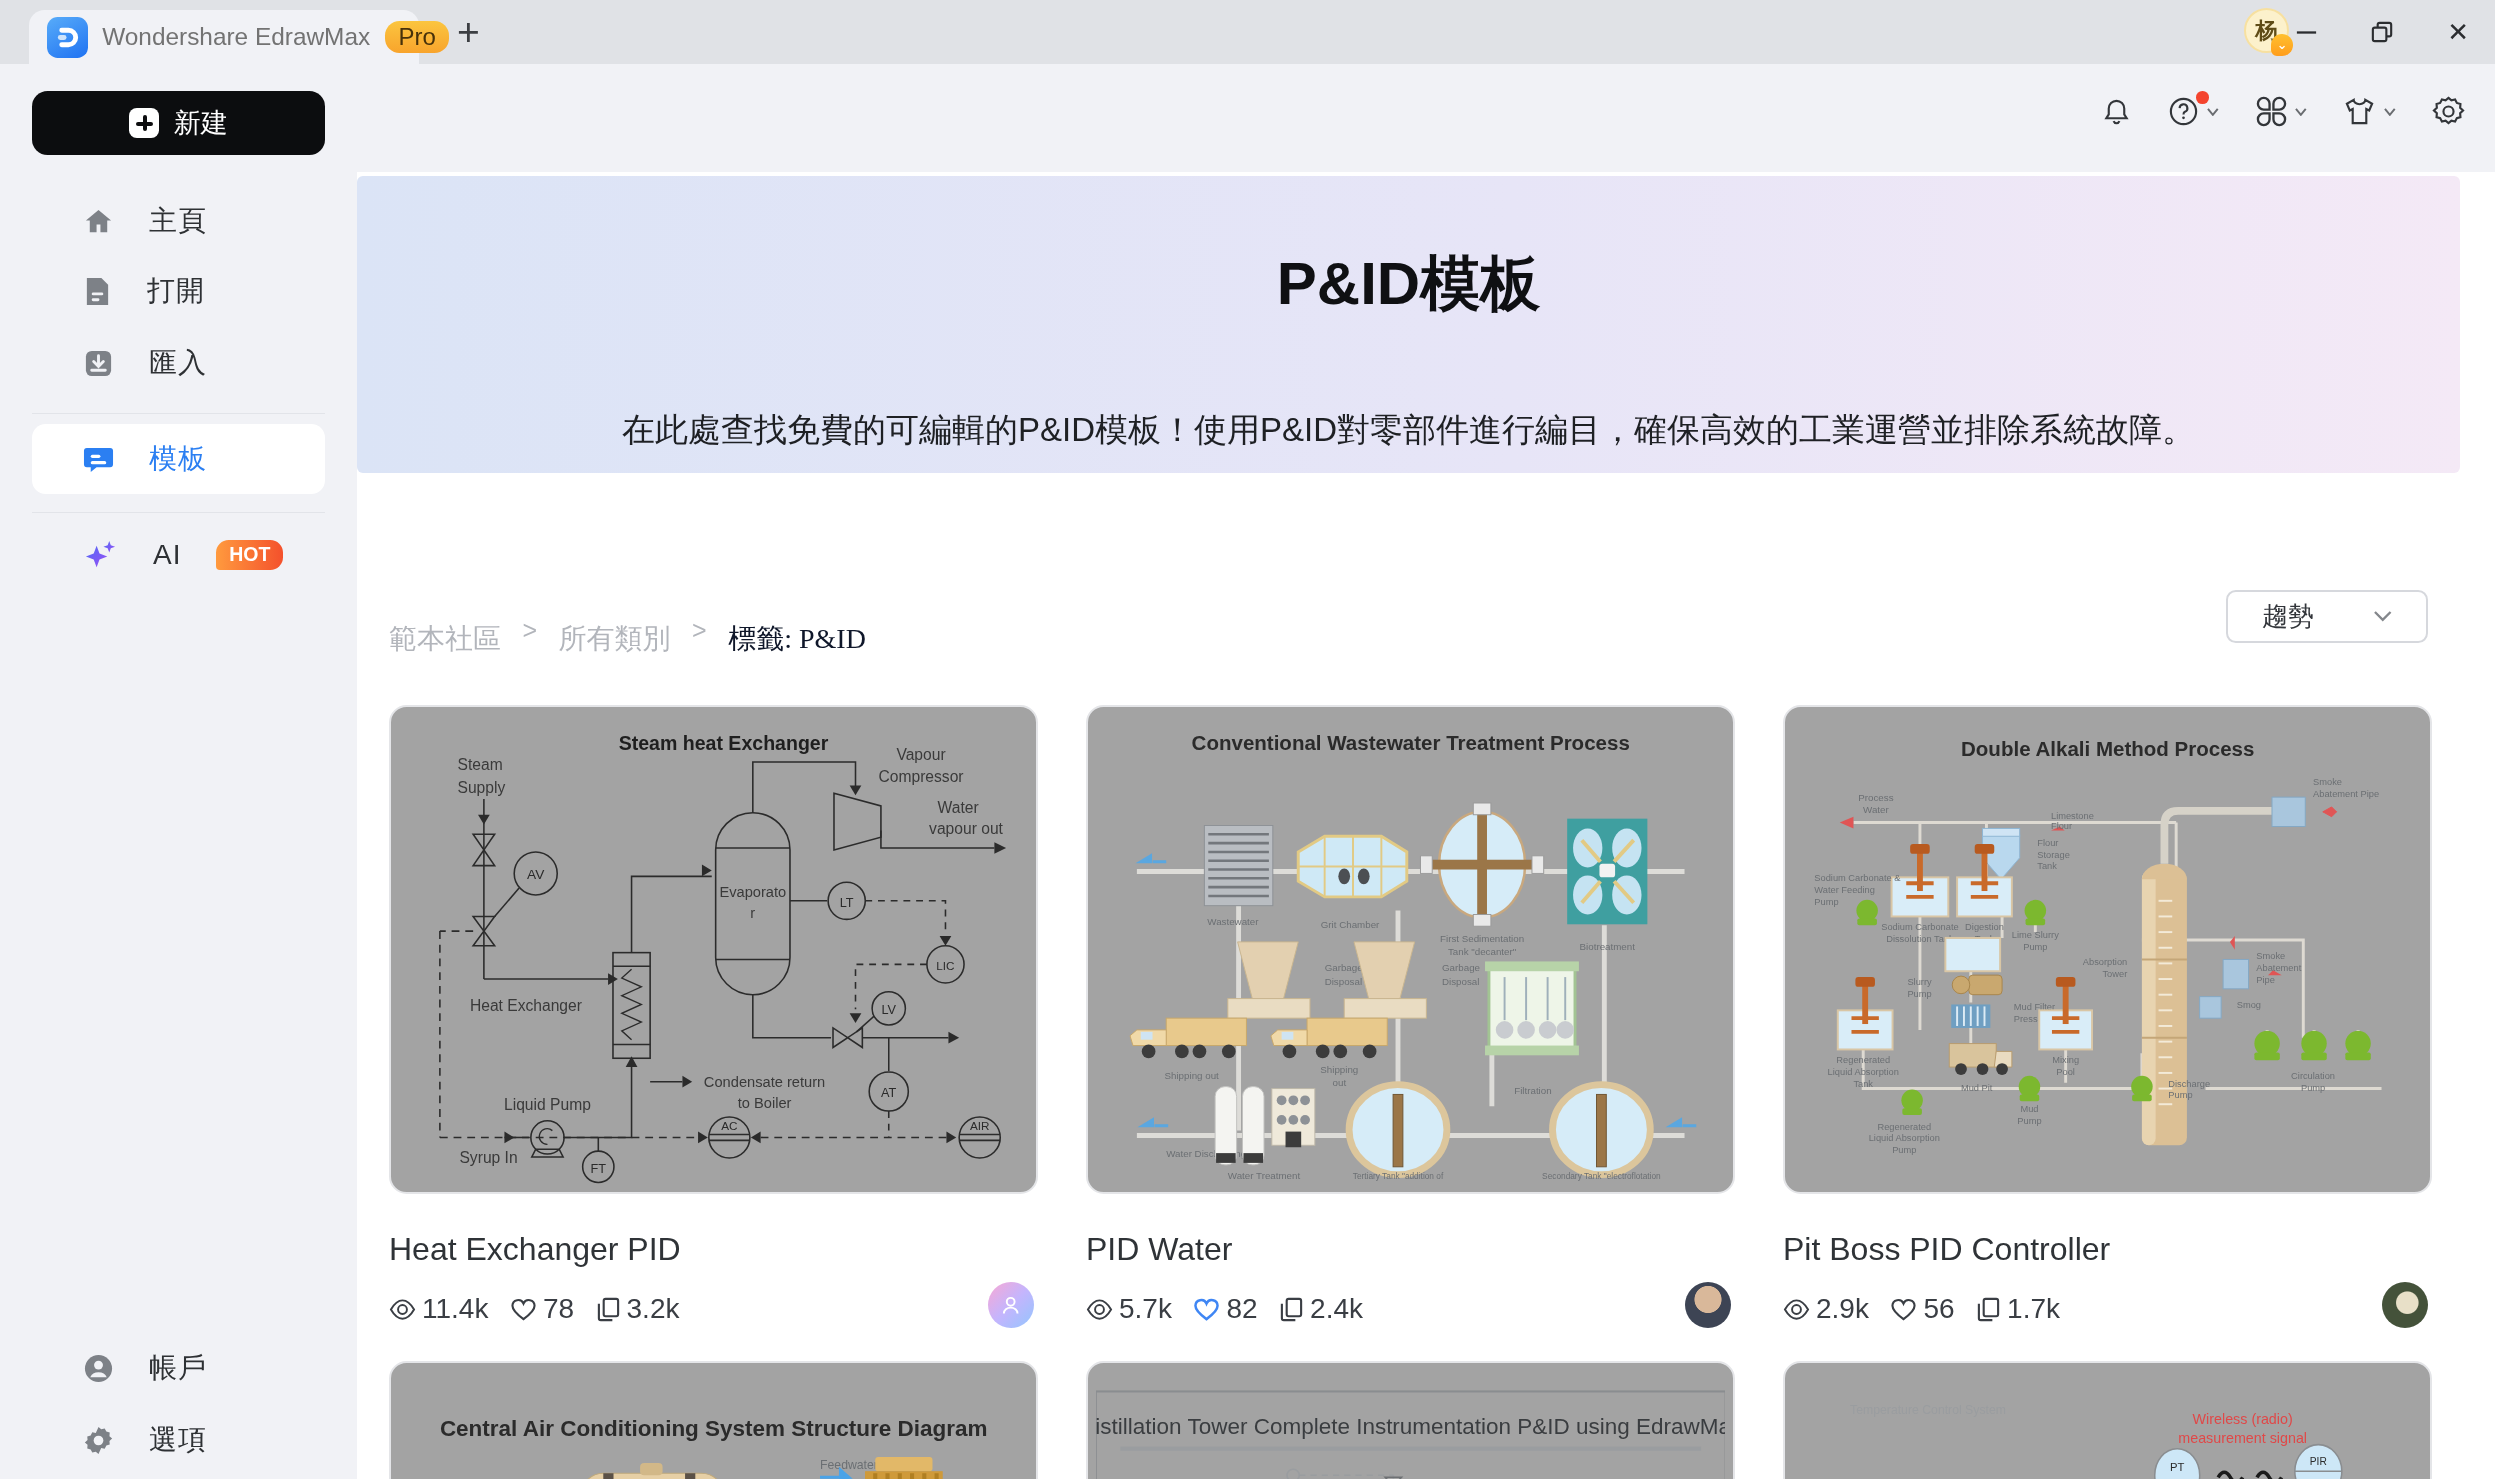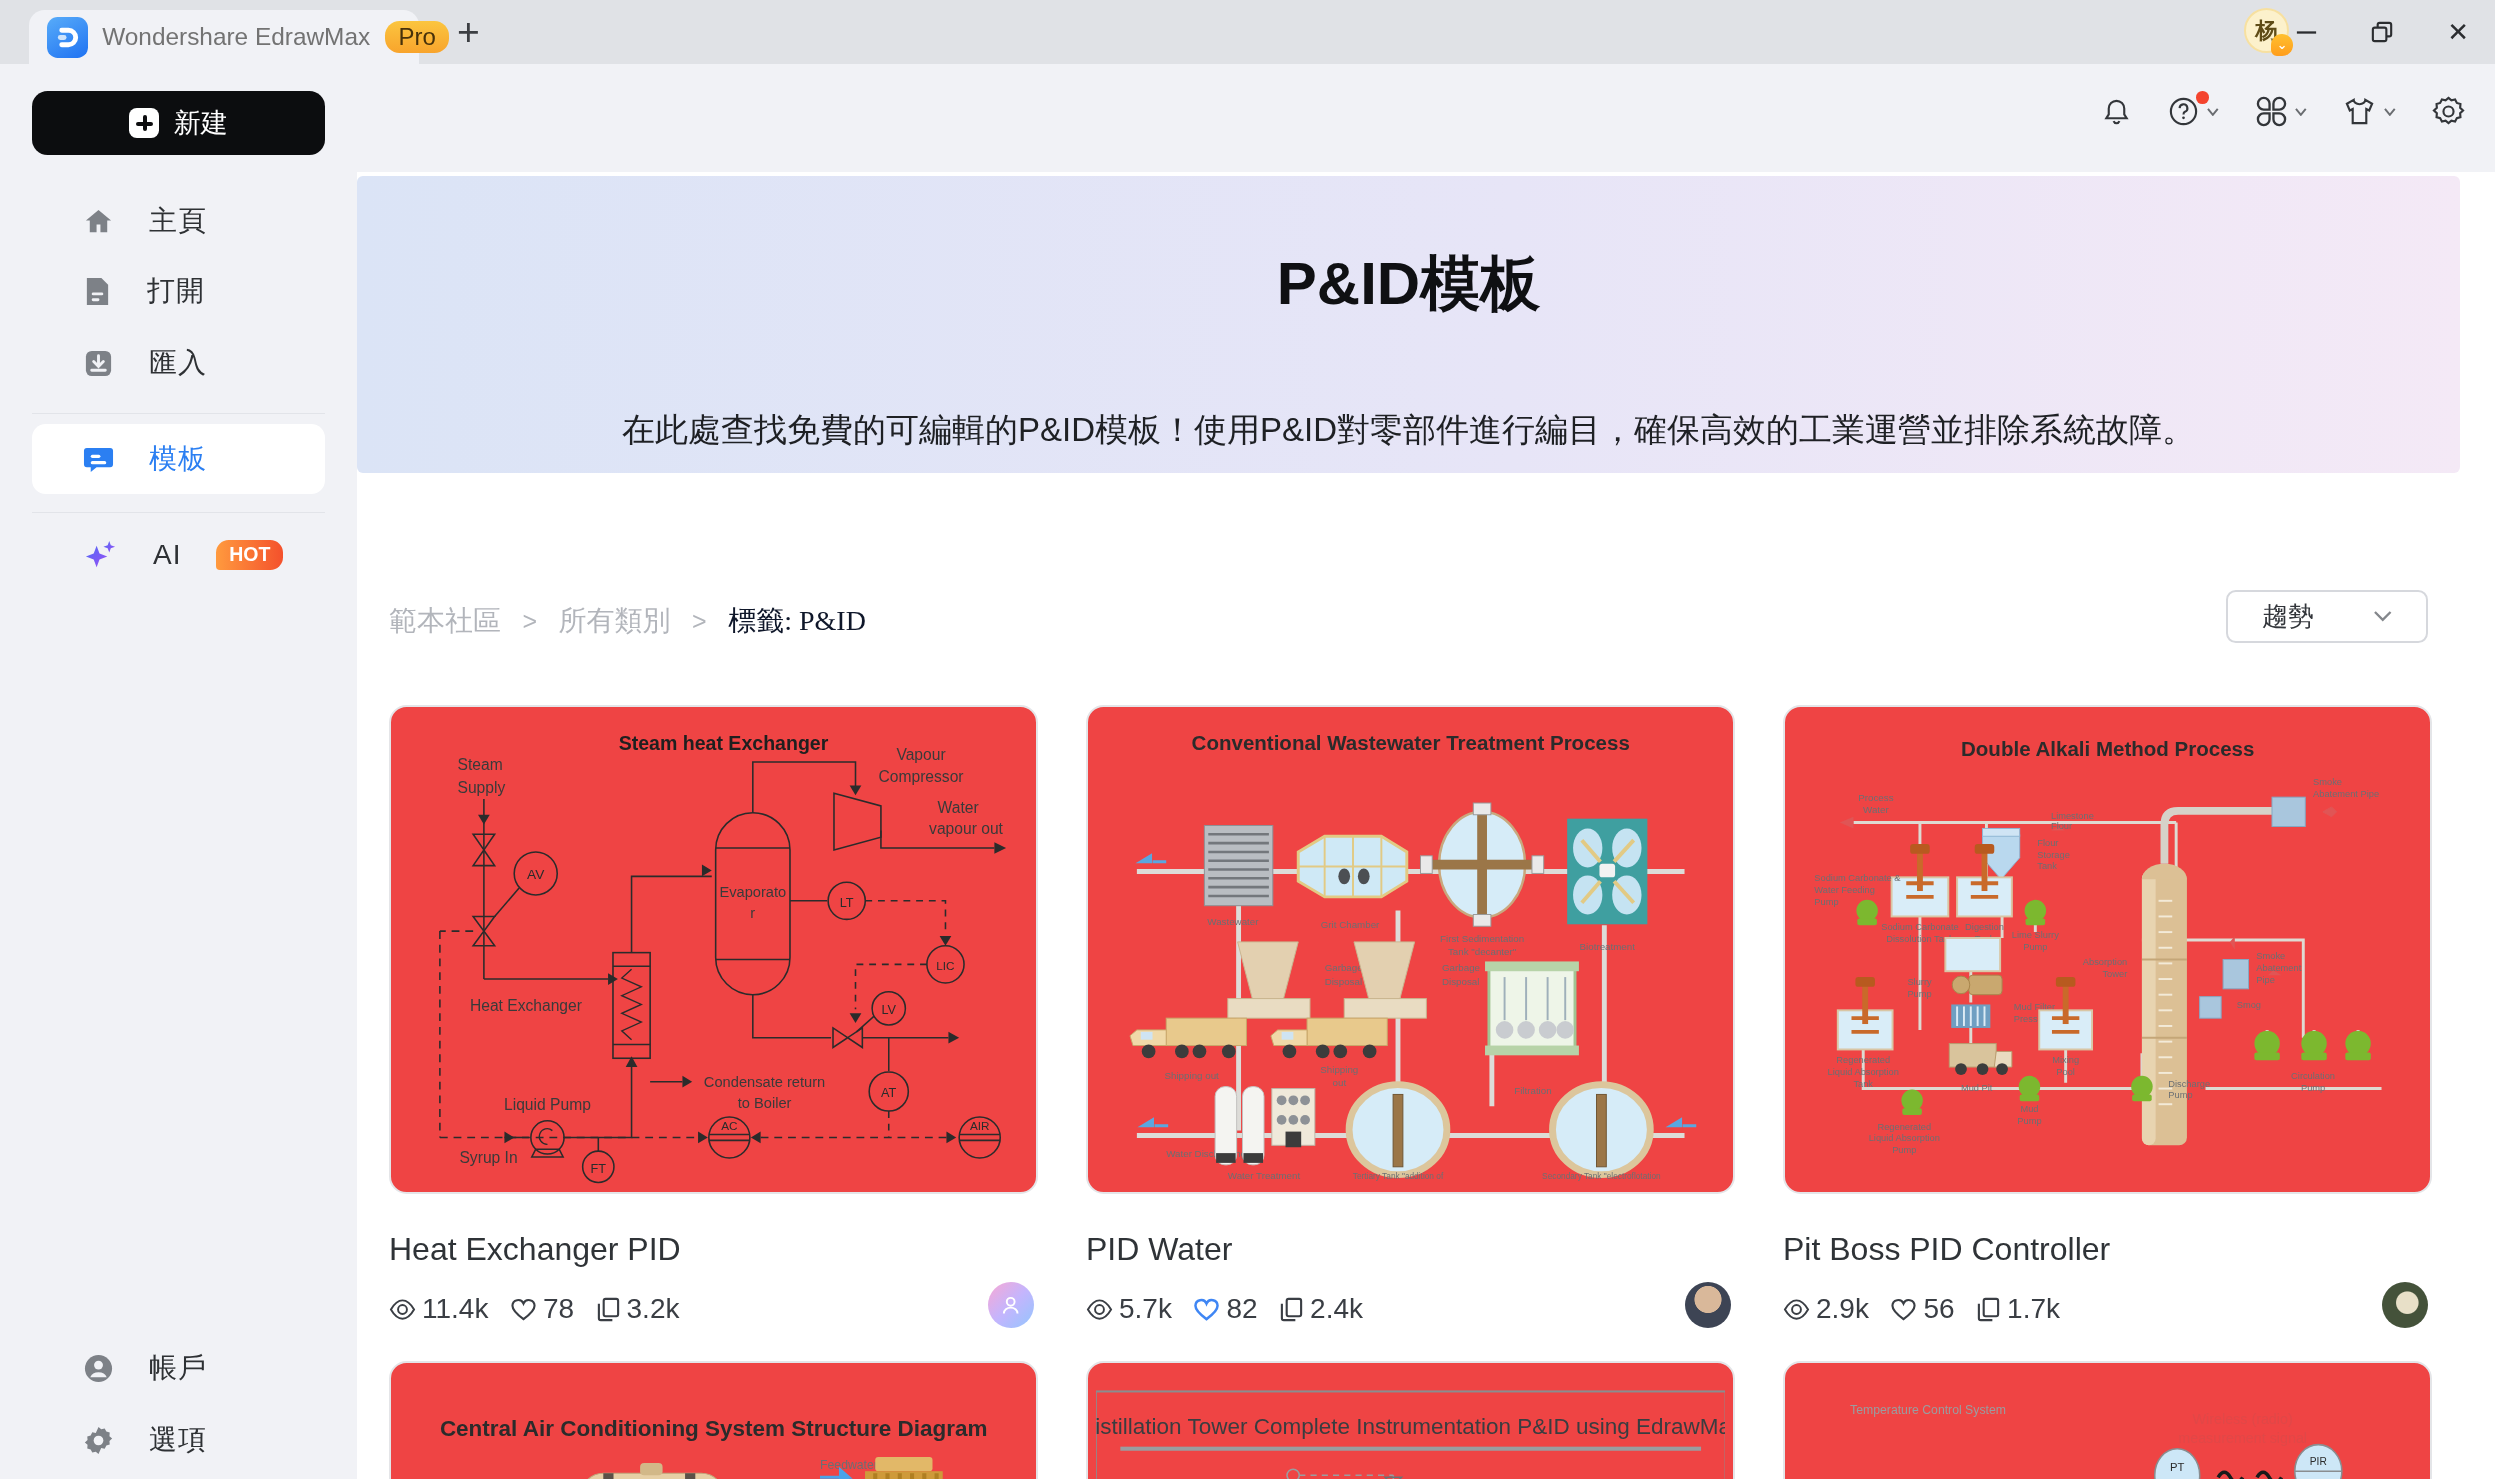--- a/index.html
+++ b/index.html
@@ -51,31 +51,31 @@
        padding:4.9px 12.7px;border-radius:12.7px 12.7px 12.7px 3.9px;line-height:1;}
 
   
   .main{position:absolute;left:357px;top:173px;right:0;bottom:0;background:#fff;}
   .banner{position:absolute;left:0;top:2.9px;width:2103px;height:297px;border-radius:5.9px;
        background:linear-gradient(90deg,#dbe4f6 0%,#e7e5f7 55%,#f4e9f6 100%);}
   .banner-title{position:absolute;left:0;right:0;top:68px;text-align:center;font-size:60px;
        font-weight:700;color:#0f1013;}
   .banner-desc{position:absolute;left:0;right:0;top:213px;text-align:center;font-size:33px;color:#1e2024;margin-top:19px;}
   .crumbs{position:absolute;left:32px;top:429px;display:flex;align-items:center;gap:21.5px;font-size:28px;}
-  .crumb{color:#b2b5bb;}
+  .crumb{color:#b2b5bb;margin-top:18px;}
   .crumb-sep{color:#b2b5bb;font-size:25px;}
   .crumb.current{color:#0f172a;font-family:Liberation Serif, serif;}
   .sort{position:absolute;left:1869px;top:417px;width:202px;height:53px;border:2px solid #d6d8dd;
        border-radius:9.8px;background:#fff;display:flex;align-items:center;justify-content:space-between;
        padding:0 34px;box-sizing:border-box;font-size:26px;color:#33363b;}
 
   .cards{position:absolute;left:32px;top:532px;display:flex;gap:48px;}
   .cards2{position:absolute;left:32px;top:1188px;display:flex;gap:48px;}
   .card{width:649px;}
-  .card-img{width:649px;height:489px;border:2px solid #e4e5e8;border-radius:17.6px;background:#ef4444;
+  .card-img{width:649px;height:489px;border:2px solid #e4e5e8;border-radius:17.6px;background:#a3a3a3;
        box-sizing:border-box;overflow:hidden;padding:7.8px;}
   .card-img.partial{height:449px;}
   .card-img svg{width:100%;height:100%;}
   .card-title{margin-top:37px;font-size:32px;color:#2f3337;}
   .card-stats{margin-top:17.6px;display:flex;align-items:center;gap:7.8px;font-size:28px;color:#3a3e44;position:relative;height:47px;}
   .stat{display:flex;align-items:center;gap:6px;margin-right:13.7px;}
   .avatar{position:absolute;right:3.9px;top:-3.9px;width:46px;height:46px;border-radius:50%;overflow:hidden;}
   .avatar.grad{background:linear-gradient(135deg,#f9a8d4 0%,#c4b5fd 50%,#93c5fd 100%);
        display:flex;align-items:center;justify-content:center;}
   .avatar.photo1{background:radial-gradient(circle at 50% 38%,#d9b89a 0 36%,#3d4454 38%);}

